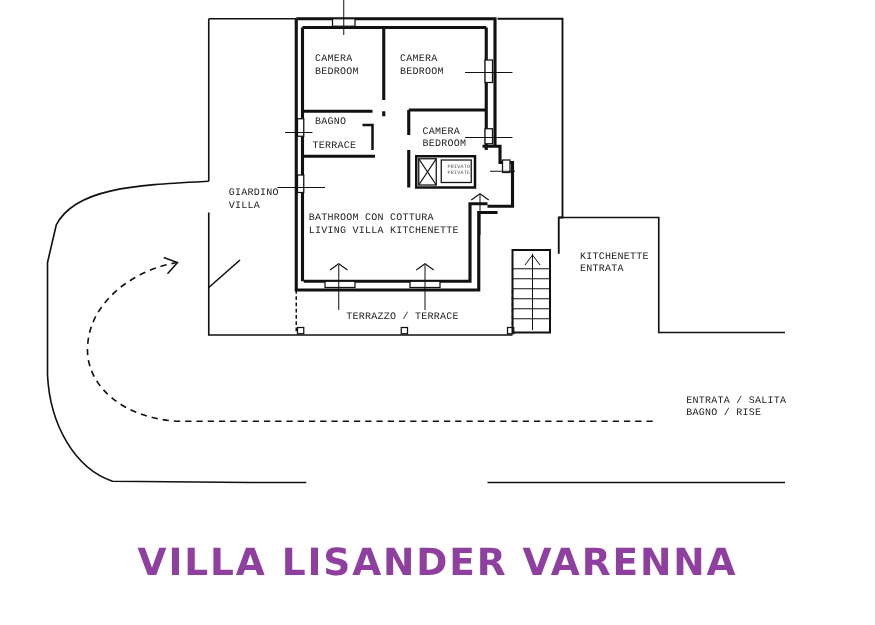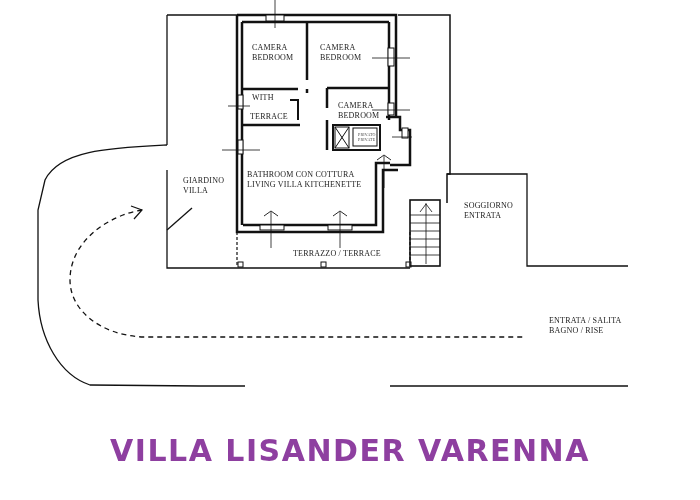--- a/index.html
+++ b/index.html
@@ -1,18 +1,18 @@
 <!DOCTYPE html>
 <html><head>
 <meta charset="utf-8">
 <style>
   html, body { margin:0; padding:0; background:#ffffff; }
   body { width:700px; height:500px; position:relative; overflow:hidden; font-family:"DejaVu Sans", sans-serif; }
   svg { position:absolute; left:0; top:0; }
-  .lbl { position:absolute; font-family:Liberation Serif, serif; font-size:8px; line-height:10px; color:#222; letter-spacing:0.2px; white-space:nowrap; }
+  .lbl { position:absolute; font-family:Liberation Mono, monospace; font-size:8px; line-height:10px; color:#222; letter-spacing:0.2px; white-space:nowrap; }
   .tiny { font-size:4px; line-height:5px; color:#444; }
   .title { position:absolute; left:0; top:433px; width:700px; text-align:center; font-family:"DejaVu Sans", sans-serif; font-weight:bold; font-size:30px; color:#8e3fa0; letter-spacing:1.5px; }
 </style>
 </head>
 <body>
 
 <svg width="700" height="500" viewBox="0 0 700 500">
   <g fill="none" stroke="#111" stroke-width="1.3">
 
     <path d="M167 15 L237 15"></path>
@@ -115,41 +115,41 @@
 </svg>
 
 <div class="lbl" style="left:252px;top:43px">
   <div>CAMERA</div>
     <div>BEDROOM</div>
 </div>
 <div class="lbl" style="left:320px;top:43px">
   <div>CAMERA</div>
     <div>BEDROOM</div>
 </div>
-<div class="lbl" style="left:252px;top:93px">WITH</div>
+<div class="lbl" style="left:252px;top:93px">BAGNO</div>
 <div class="lbl" style="left:250px;top:112px">TERRACE</div>
 <div class="lbl" style="left:338px;top:101px">
   <div>CAMERA</div>
     <div>BEDROOM</div>
 </div>
 <div class="lbl tiny" style="left:358px;top:132px">
   <div>PRIVATO</div>
     <div>PRIVATE</div>
 </div>
 <div class="lbl" style="left:247px;top:170px">
   <div>BATHROOM CON COTTURA</div>
     <div>LIVING VILLA KITCHENETTE</div>
 </div>
-<div class="lbl" style="left:183px;top:176px">
+<div class="lbl" style="left:183px;top:150px">
   <div>GIARDINO</div>
     <div>VILLA</div>
 </div>
-<div class="lbl" style="left:293px;top:249px">TERRAZZO / TERRACE</div>
+<div class="lbl" style="left:277px;top:249px">TERRAZZO / TERRACE</div>
 <div class="lbl" style="left:464px;top:201px">
-  <div>SOGGIORNO</div>
+  <div>KITCHENETTE</div>
     <div>ENTRATA</div>
 </div>
 <div class="lbl" style="left:549px;top:316px">
   <div>ENTRATA / SALITA</div>
     <div>BAGNO / RISE</div>
 </div>
 
 <div class="title">VILLA LISANDER VARENNA</div>
 
 </body></html>

